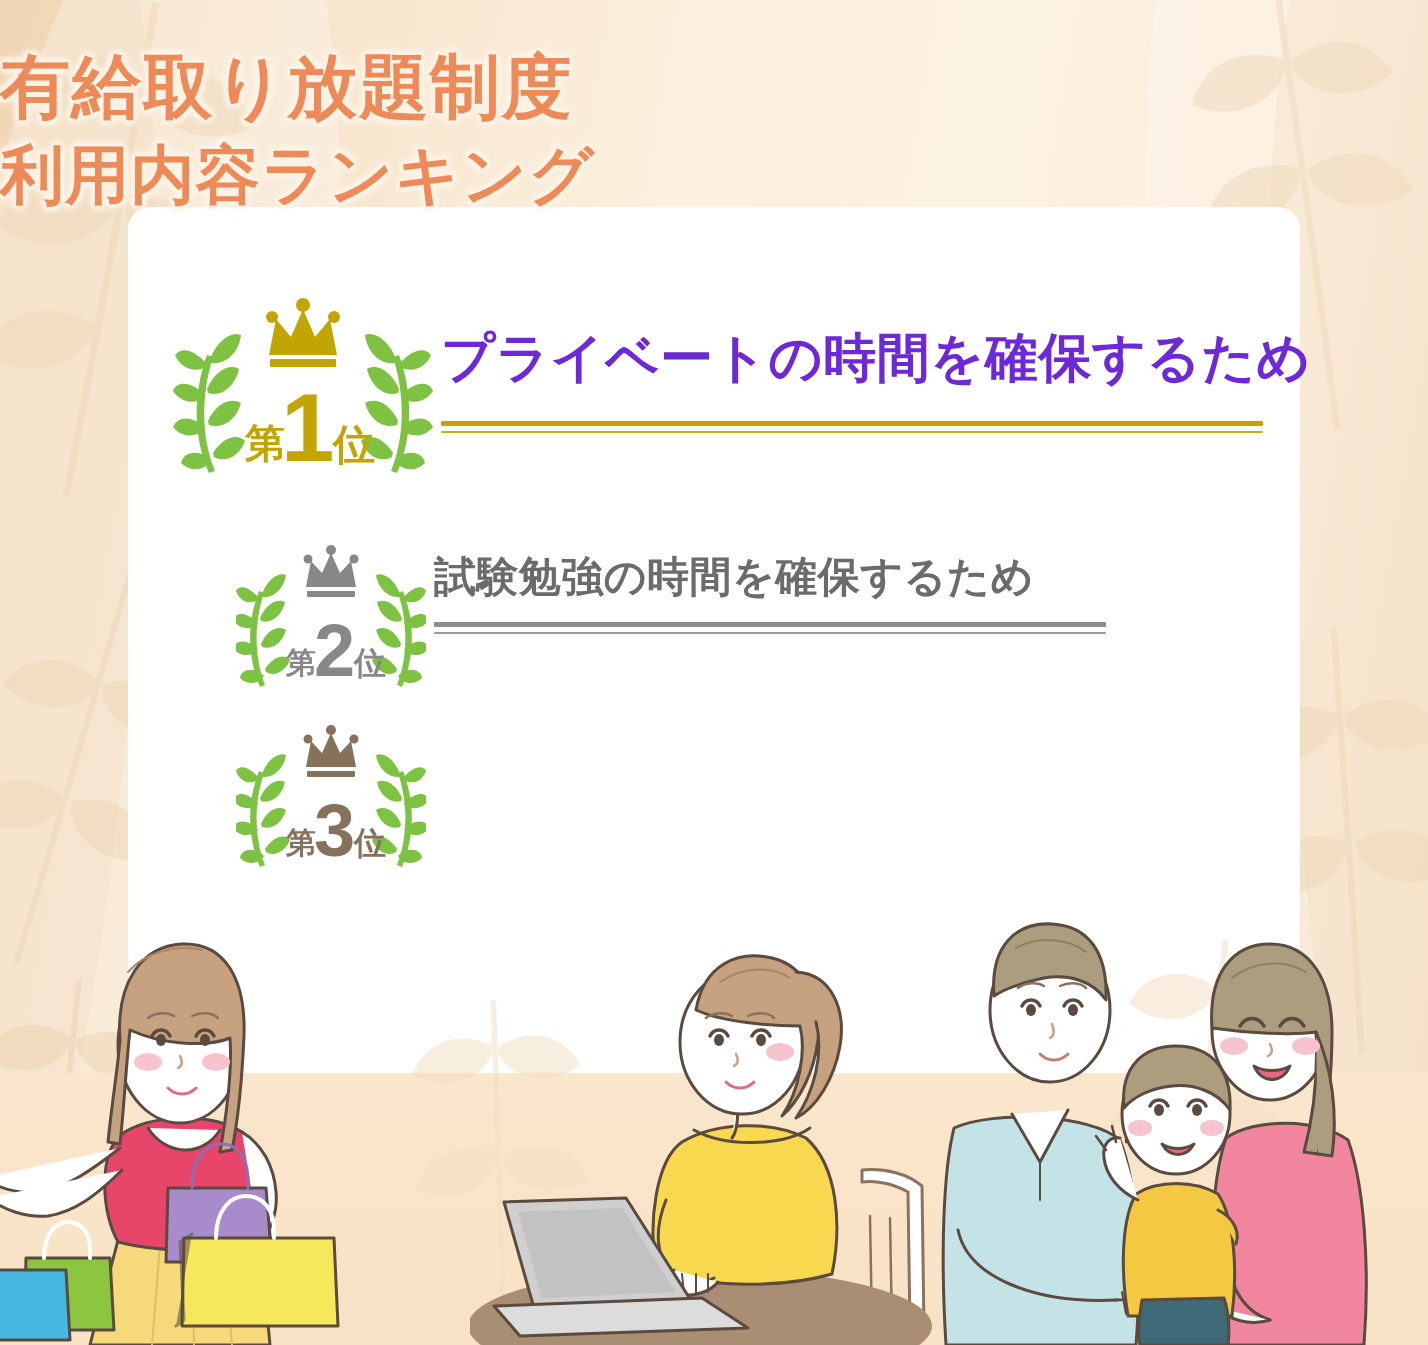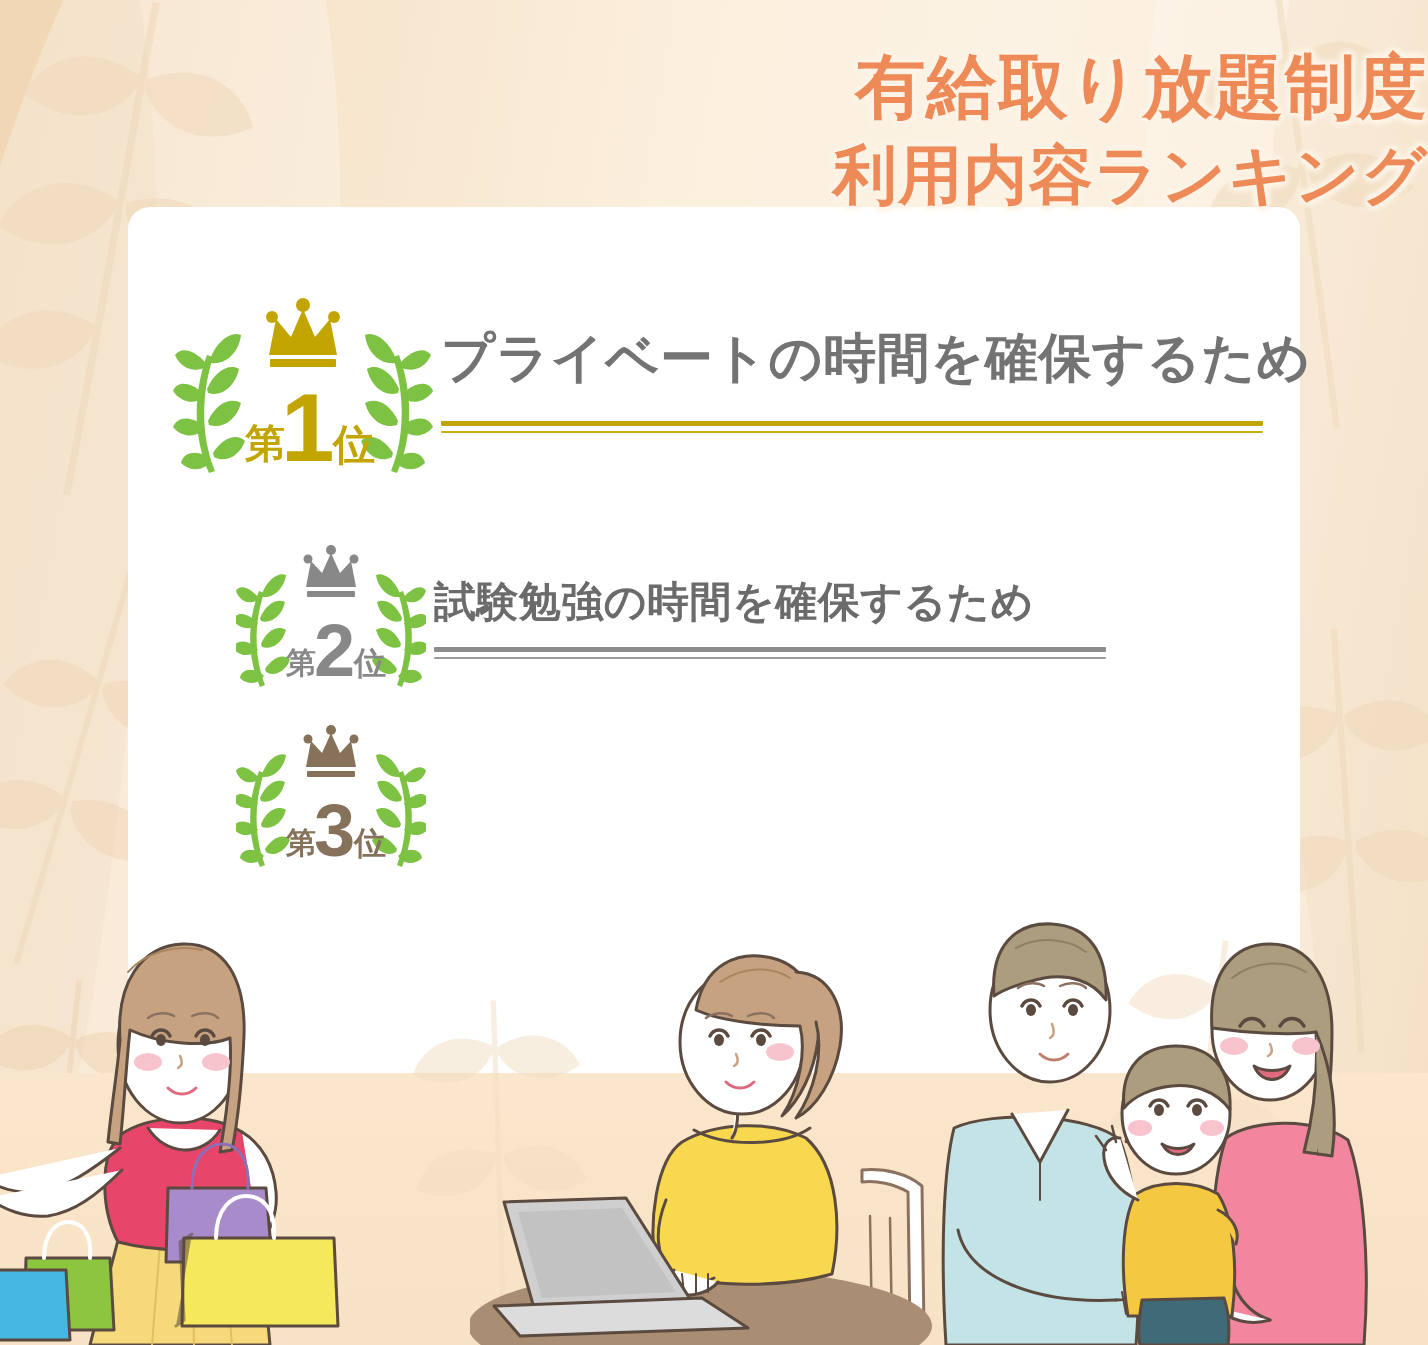--- a/index.html
+++ b/index.html
@@ -39,21 +39,21 @@
     background:#FFFFFF;border-radius:22px;
   }
   
   #floor-band{
     position:absolute;left:0;top:1073px;width:1428px;height:272px;
     background:linear-gradient(180deg,#FAE6CC 0%,#F8E2C5 100%);
   }
 
   
   #title-block{
-    position:absolute;left:0;top:52px;width:1428px;text-align:right;
+    position:absolute;left:0;top:52px;width:1428px;text-align:left;
     z-index:6;
   }
   .title-line{
     color:#EE8A57;
     font-weight:bold;
     letter-spacing:.02em;
     line-height:1.02;
     -webkit-text-stroke:0px;
     text-shadow:
       0 0 5px #FDF3E6, 0 0 5px #FDF3E6, 0 0 8px #FDF3E6,
@@ -78,21 +78,21 @@
   .badge.b1{width:260px;height:200px;}
   .badge.b2,.badge.b3{width:190px;height:160px;}
   .badge svg{position:absolute;left:0;top:0;}
 
   
   .rank-text-wrap{position:relative;}
   .rank-text{
     font-weight:bold;color:#6E6E6E;white-space:nowrap;
     letter-spacing:.01em;
   }
-  .r1 .rank-text{font-size:53px;line-height:1.1;color:#737373;}
+  .r1 .rank-text{font-size:53px;line-height:1.1;color:#6d28d9;}
   .r2 .rank-text{font-size:42px;line-height:1.1;color:#6B6B6B;}
   .r3 .rank-text{font-size:42px;line-height:1.1;color:#6B6B6B;}
 
   .rule{position:relative;}
   .rule .thick{height:5px;border-radius:1px;}
   .rule .thin{height:2px;margin-top:5px;border-radius:1px;}
 
   .r1 .rule{width:822px;margin-top:34px;}
   .r2 .rule{width:672px;margin-top:22px;}
   .r3 .rule{width:672px;margin-top:22px;}
@@ -286,21 +286,21 @@
           <rect x="71" y="46" width="48" height="6" rx="1"></rect>
           <circle cx="95" cy="5" r="5"></circle>
           <circle cx="72" cy="14" r="4.5"></circle>
           <circle cx="118" cy="14" r="4.5"></circle>
         </g>
         <text x="50" y="128" font-family="'Liberation Sans',sans-serif" font-size="30" font-weight="bold" fill="#888888">第</text>
         <text x="78" y="131" font-family="'Liberation Sans',sans-serif" font-size="74" font-weight="bold" fill="#888888">2</text>
         <text x="118" y="129" font-family="'Liberation Sans',sans-serif" font-size="32" font-weight="bold" fill="#888888">位</text>
       </svg>
     </div>
-    <div class="rank-text-wrap" style="margin-left:8px;margin-top:34px;">
+    <div class="rank-text-wrap" style="margin-left:8px;margin-top:9px;">
       <div class="rank-text">試験勉強の時間を確保するため</div>
       <div class="rule">
         <div class="thick" style="background:#8C8C8C;"></div>
         <div class="thin" style="background:#9A9A9A;"></div>
       </div>
     </div>
   </div>
 
   <div class="rank-row r3">
     <div class="badge b3">

